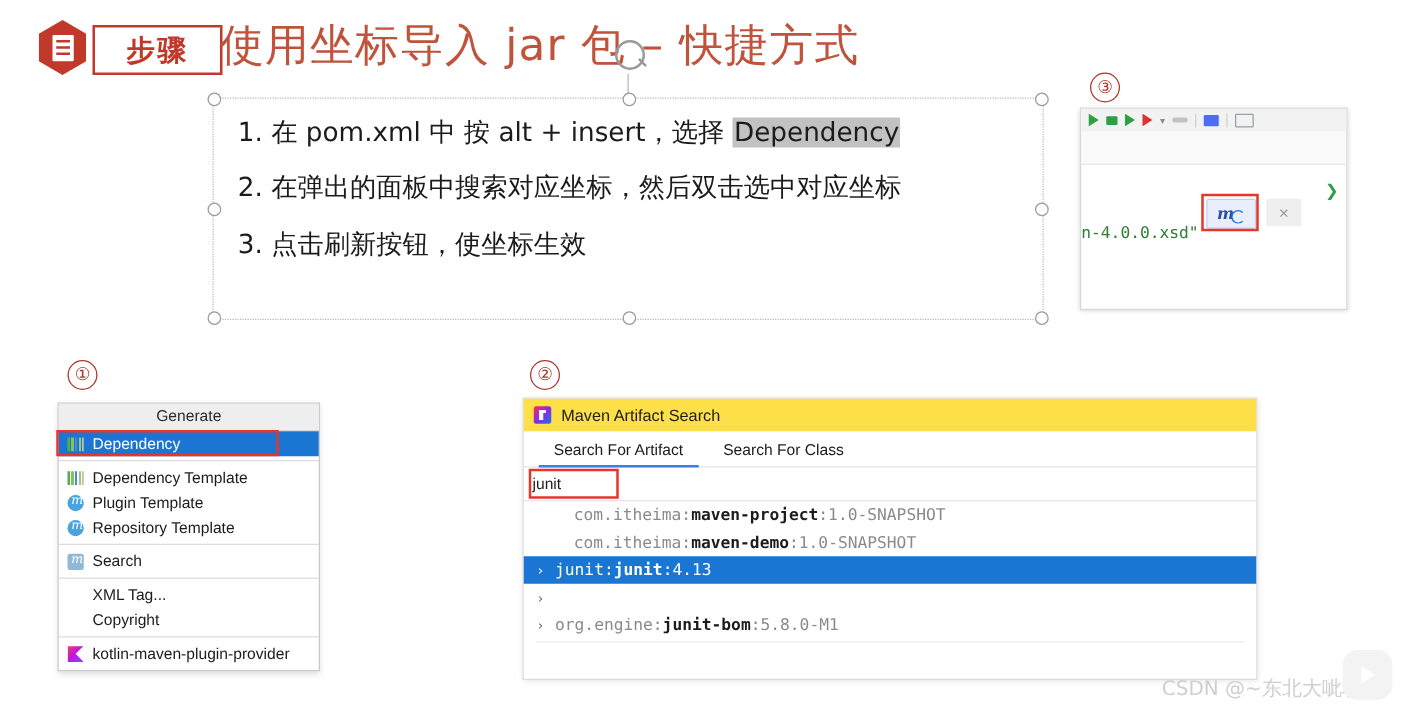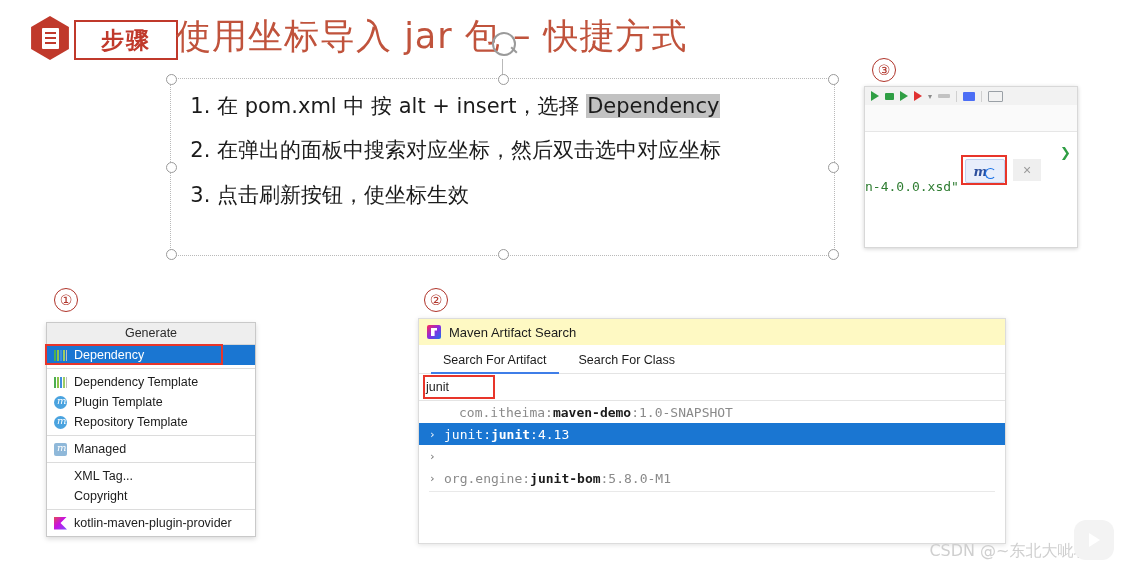--- a/index.html
+++ b/index.html
@@ -133,21 +133,21 @@
     border:2.5px solid #e8352a;box-sizing:border-box;pointer-events:none;
   }
   .gtext-indent{padding-left:27px;}
 
   
   #maven{
     left:418px;top:318px;width:586px;height:224px;background:#ffffff;
     border:1px solid #dcdcdc;box-shadow:0 1px 5px rgba(0,0,0,.12);
     font-size:13px;color:#1c1c1c;
   }
-  #mv-titlebar{height:26px;display:flex;align-items:center;gap:8px;padding-left:8px;background:#fef9c3;}
+  #mv-titlebar{height:26px;display:flex;align-items:center;gap:8px;padding-left:8px;background:#fde047;}
   .mv-icon{width:14px;height:14px;background:linear-gradient(135deg,#fe2857 0%,#8a2be2 50%,#1a73e8 100%);border-radius:2px;position:relative;}
   .mv-icon:after{content:"";position:absolute;left:4px;top:3px;width:6px;height:8px;background:#ffffff;clip-path:polygon(0 0,100% 0,100% 30%,60% 30%,60% 100%,0 100%);}
   #mv-tabs{height:28px;display:flex;align-items:flex-end;gap:8px;padding-left:12px;border-bottom:1px solid #e4e4e4;}
   .mv-tab{padding:0 12px 6px 12px;color:#1c1c1c;font-size:12.5px;position:relative;}
   .mv-tab.active:after{content:"";position:absolute;left:0;right:0;bottom:-1px;height:2.5px;background:#3f7ee8;}
   #mv-searchrow{height:26px;display:flex;align-items:center;border-bottom:1px solid #e4e4e4;position:relative;}
   #mv-search-input{
     margin-left:7px;width:60px;height:20px;line-height:20px;font-size:12.5px;color:#1c1c1c;
   }
   #mv-search-redbox{position:absolute;left:4px;top:1px;width:72px;height:24px;border:2.5px solid #e8352a;box-sizing:border-box;}
@@ -266,21 +266,21 @@
   </div>
   <div class="gitem">
     <span class="ic ic-plugin"></span>
     <span>Repository Template</span>
   </div>
 
   <div class="gsep"></div>
 
   <div class="gitem">
     <span class="ic ic-parent"></span>
-    <span>Managed</span>
+    <span>Search</span>
   </div>
 
   <div class="gsep"></div>
 
   <div class="gitem gtext-indent">
     <span>XML Tag...</span>
   </div>
   <div class="gitem gtext-indent">
     <span>Copyright</span>
   </div>
@@ -308,20 +308,24 @@
   </div>
 
   <div id="mv-searchrow">
     <div id="mv-search-input">junit</div>
     <div id="mv-search-redbox"></div>
   </div>
 
   <div>
     <div class="mv-row indent">
       <span class="chev blank"></span>
+      <span><span class="grp">com.itheima:</span><span class="art">maven-project</span><span class="ver">:1.0-SNAPSHOT</span></span>
+    </div>
+    <div class="mv-row indent">
+      <span class="chev blank"></span>
       <span><span class="grp">com.itheima:</span><span class="art">maven-demo</span><span class="ver">:1.0-SNAPSHOT</span></span>
     </div>
     <div class="mv-row selected">
       <span class="chev">›</span>
       <span><span class="grp">junit:</span><span class="art">junit</span><span class="ver">:4.13</span></span>
     </div>
     <div class="mv-row">
       <span class="chev">›</span>
     </div>
     <div class="mv-row">

